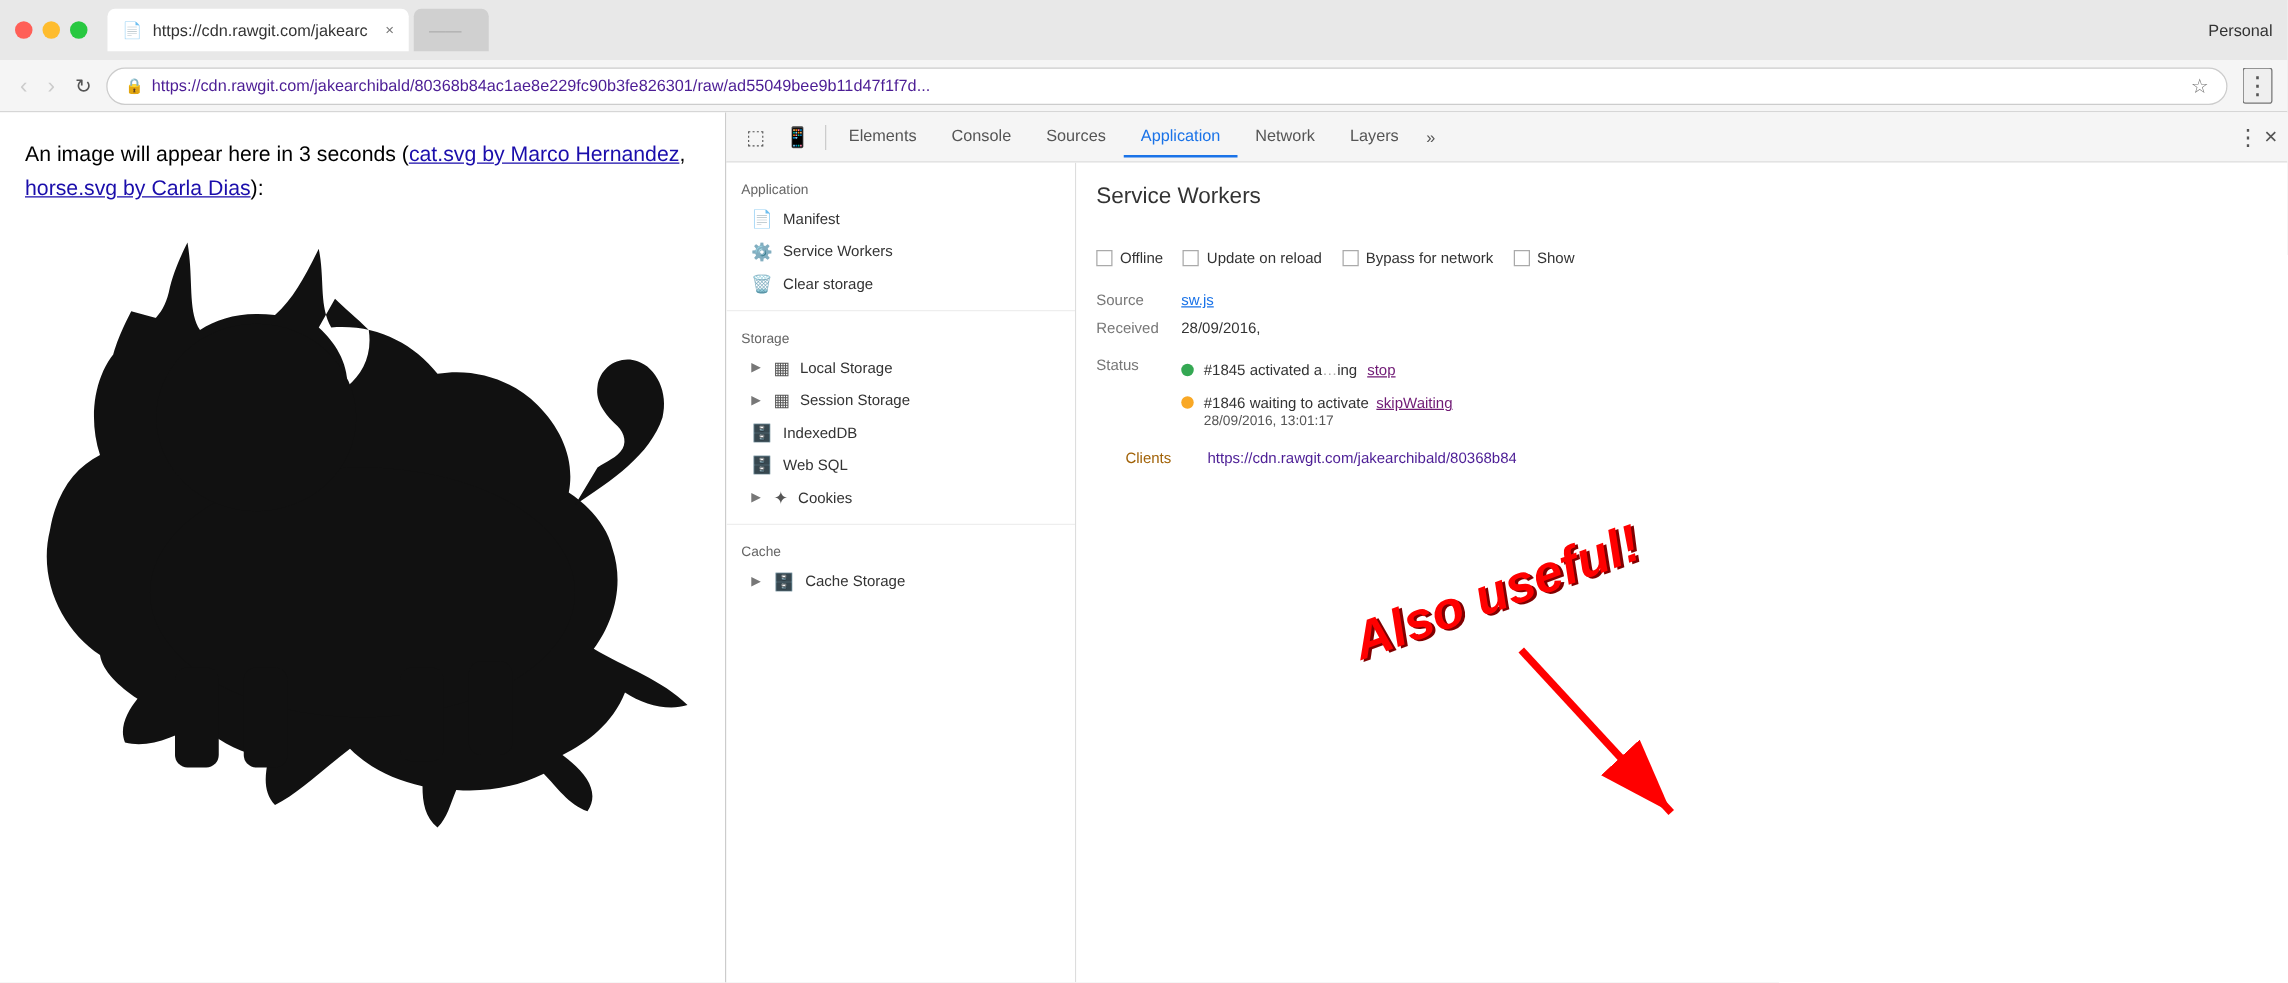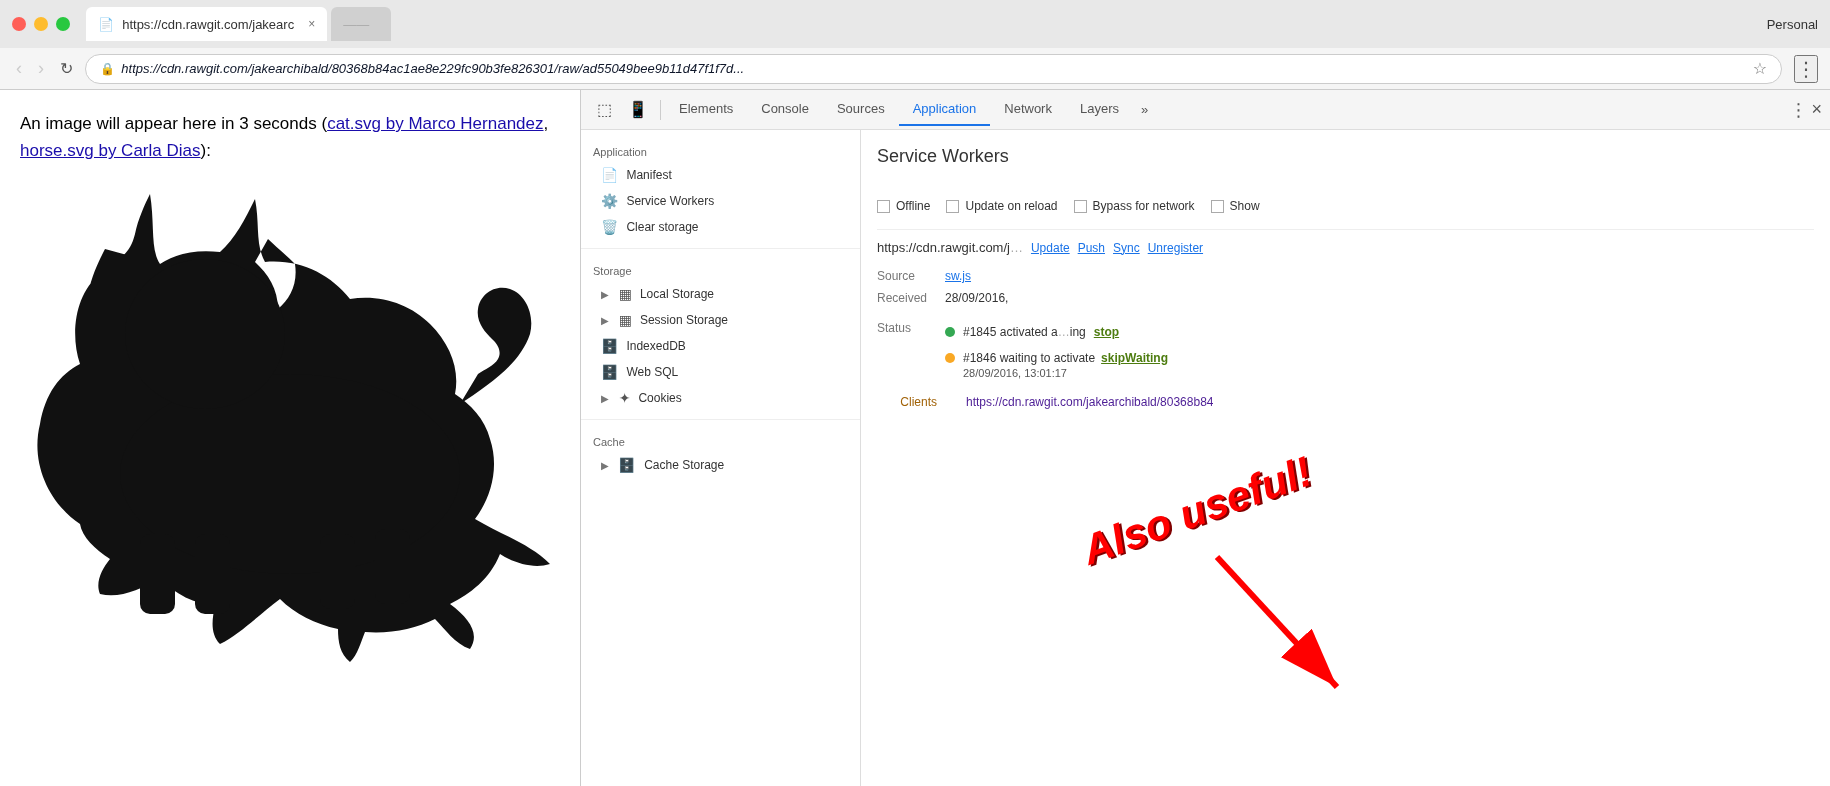--- a/index.html
+++ b/index.html
@@ -18,21 +18,21 @@
     .tab-inactive { display: flex; align-items: center; background: #d0d0d0; border-radius: 6px 6px 0 0; padding: 6px 12px; gap: 8px; font-size: 13px; color: #555; height: 34px; min-width: 60px; }
     .tab-close { color: #777; font-size: 12px; cursor: pointer; margin-left: 6px; }
     .profile-text { margin-left: auto; font-size: 13px; color: #333; }
 
     .nav-bar { display: flex; align-items: center; background: #f5f5f5; padding: 6px 12px; height: 42px; border-bottom: 1px solid #ccc; gap: 8px; }
     .nav-btn { background: none; border: none; font-size: 18px; color: #777; cursor: pointer; padding: 2px 4px; }
     .nav-btn.disabled { color: #ccc; }
     .reload-btn { font-size: 16px; color: #555; }
     .address-bar { flex: 1; background: white; border: 1px solid #ccc; border-radius: 20px; padding: 4px 14px; font-size: 13px; color: #1a0dab; display: flex; align-items: center; gap: 6px; height: 30px; }
     .address-bar .secure-icon { color: #34a853; font-size: 12px; }
-    .address-bar .url-text { color: #0f172a; font-size: 13px; overflow: hidden; white-space: nowrap; text-overflow: ellipsis; flex: 1; font-style: italic; }
+    .address-bar .url-text { color: #4c1d95; font-size: 13px; overflow: hidden; white-space: nowrap; text-overflow: ellipsis; flex: 1; }
     .star-btn { font-size: 16px; color: #777; }
     .menu-btn { font-size: 20px; color: #555; margin-left: 4px; }
 
     
     .main-content { display: flex; background: white; height: calc(786px - 90px); }
 
     
     .page-content { flex: 0 0 580px; padding: 20px; font-size: 16px; line-height: 1.6; overflow: hidden; background: white; }
     .page-text { font-size: 17px; }
     .page-text a { color: #1a0dab; text-decoration: underline; }
@@ -75,21 +75,21 @@
 
     .sw-detail-row { display: flex; gap: 8px; padding: 4px 0; font-size: 12px; }
     .sw-detail-label { color: #777; min-width: 60px; text-align: left; }
     .sw-detail-value { color: #333; }
     .sw-link-blue { color: #1a73e8; cursor: pointer; }
 
     .status-row { display: flex; align-items: flex-start; gap: 8px; padding: 4px 0; font-size: 12px; }
     .status-dot-green { width: 10px; height: 10px; background: #34a853; border-radius: 50%; margin-top: 2px; flex-shrink: 0; }
     .status-dot-yellow { width: 10px; height: 10px; background: #f9a825; border-radius: 50%; margin-top: 2px; flex-shrink: 0; }
     .status-text { color: #333; }
-    .stop-link { color: #4d7c0f; text-decoration: underline; cursor: pointer; font-weight: bold; }
+    .stop-link { color: #701a75; text-decoration: underline; cursor: pointer; }
 
     
     .also-useful-container { position: relative; display: inline-block; }
     .also-useful-text {
       position: absolute;
       top: 60px;
       left: 200px;
       color: red;
       font-size: 42px;
       font-weight: 900;
@@ -321,27 +321,20 @@
             <span class="cb"></span>
             <span>Bypass for network</span>
           </label>
           <label class="checkbox-label">
             <span class="cb"></span>
             <span>Show</span>
           </label>
         </div>
 
         
-        <div class="sw-url-row">
-          <span class="sw-url">https://cdn.rawgit.com/j<span style="color:#aaa;">…</span></span>
-          <a href="#" class="sw-link">Update</a>
-          <a href="#" class="sw-link">Push</a>
-          <a href="#" class="sw-link">Sync</a>
-          <a href="#" class="sw-link">Unregister</a>
-        </div>
 
         
         <div class="sw-detail-row">
           <span class="sw-detail-label">Source</span>
           <a href="#" class="sw-link-blue">sw.js</a>
         </div>
         <div class="sw-detail-row">
           <span class="sw-detail-label">Received</span>
           <span class="sw-detail-value">28/09/2016,</span>
         </div>

